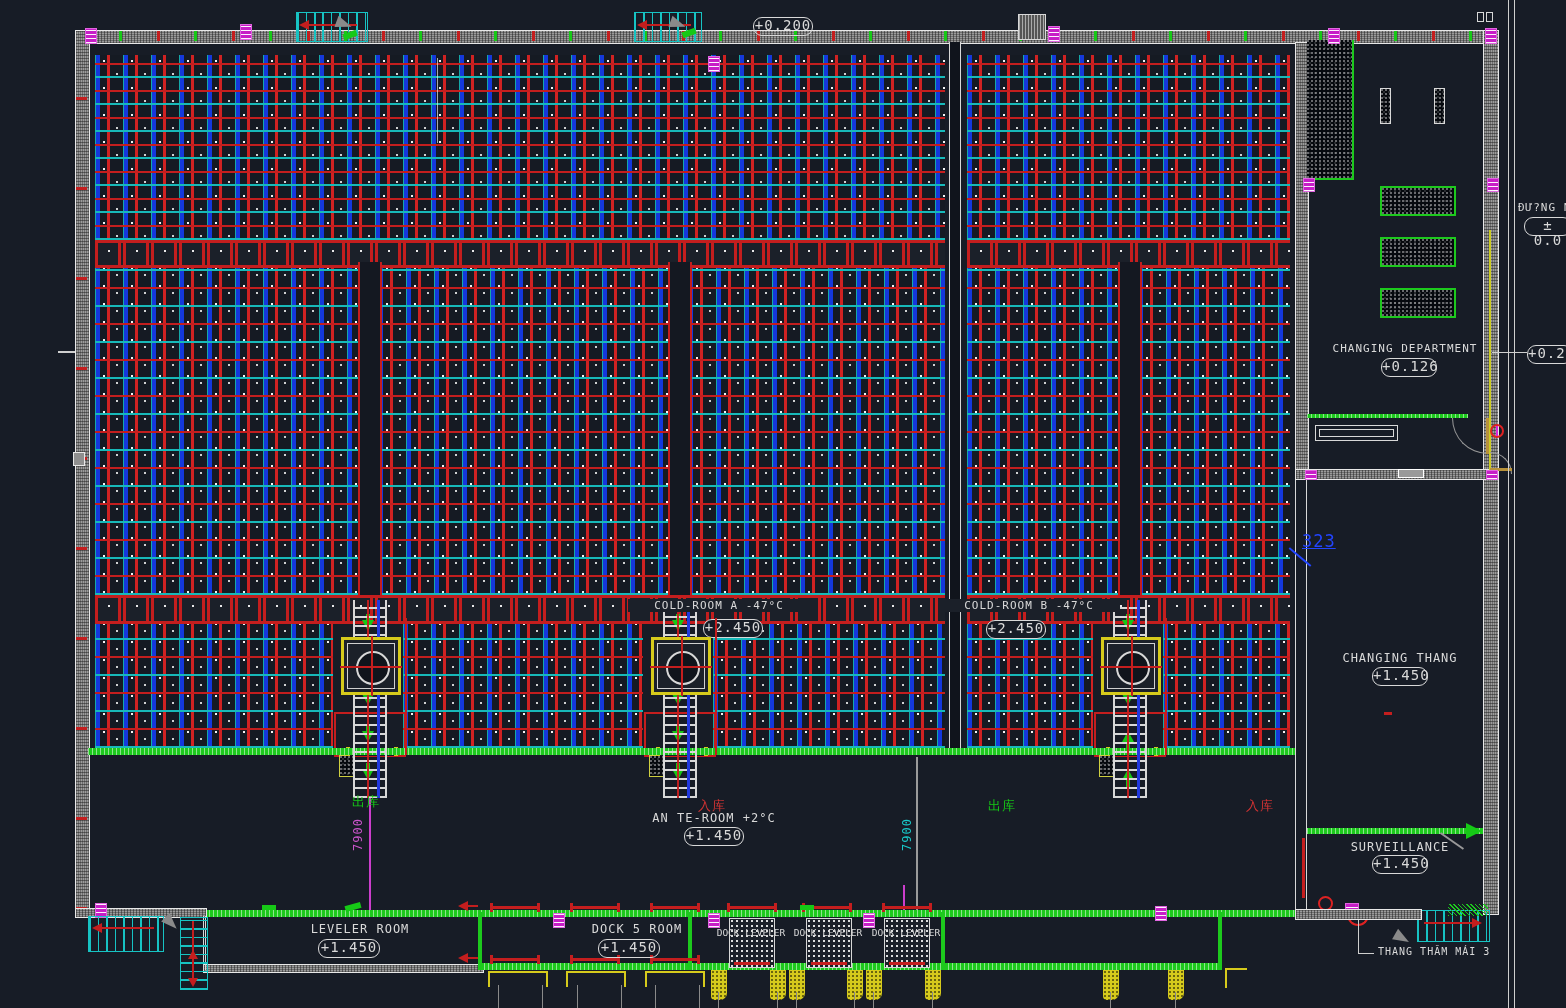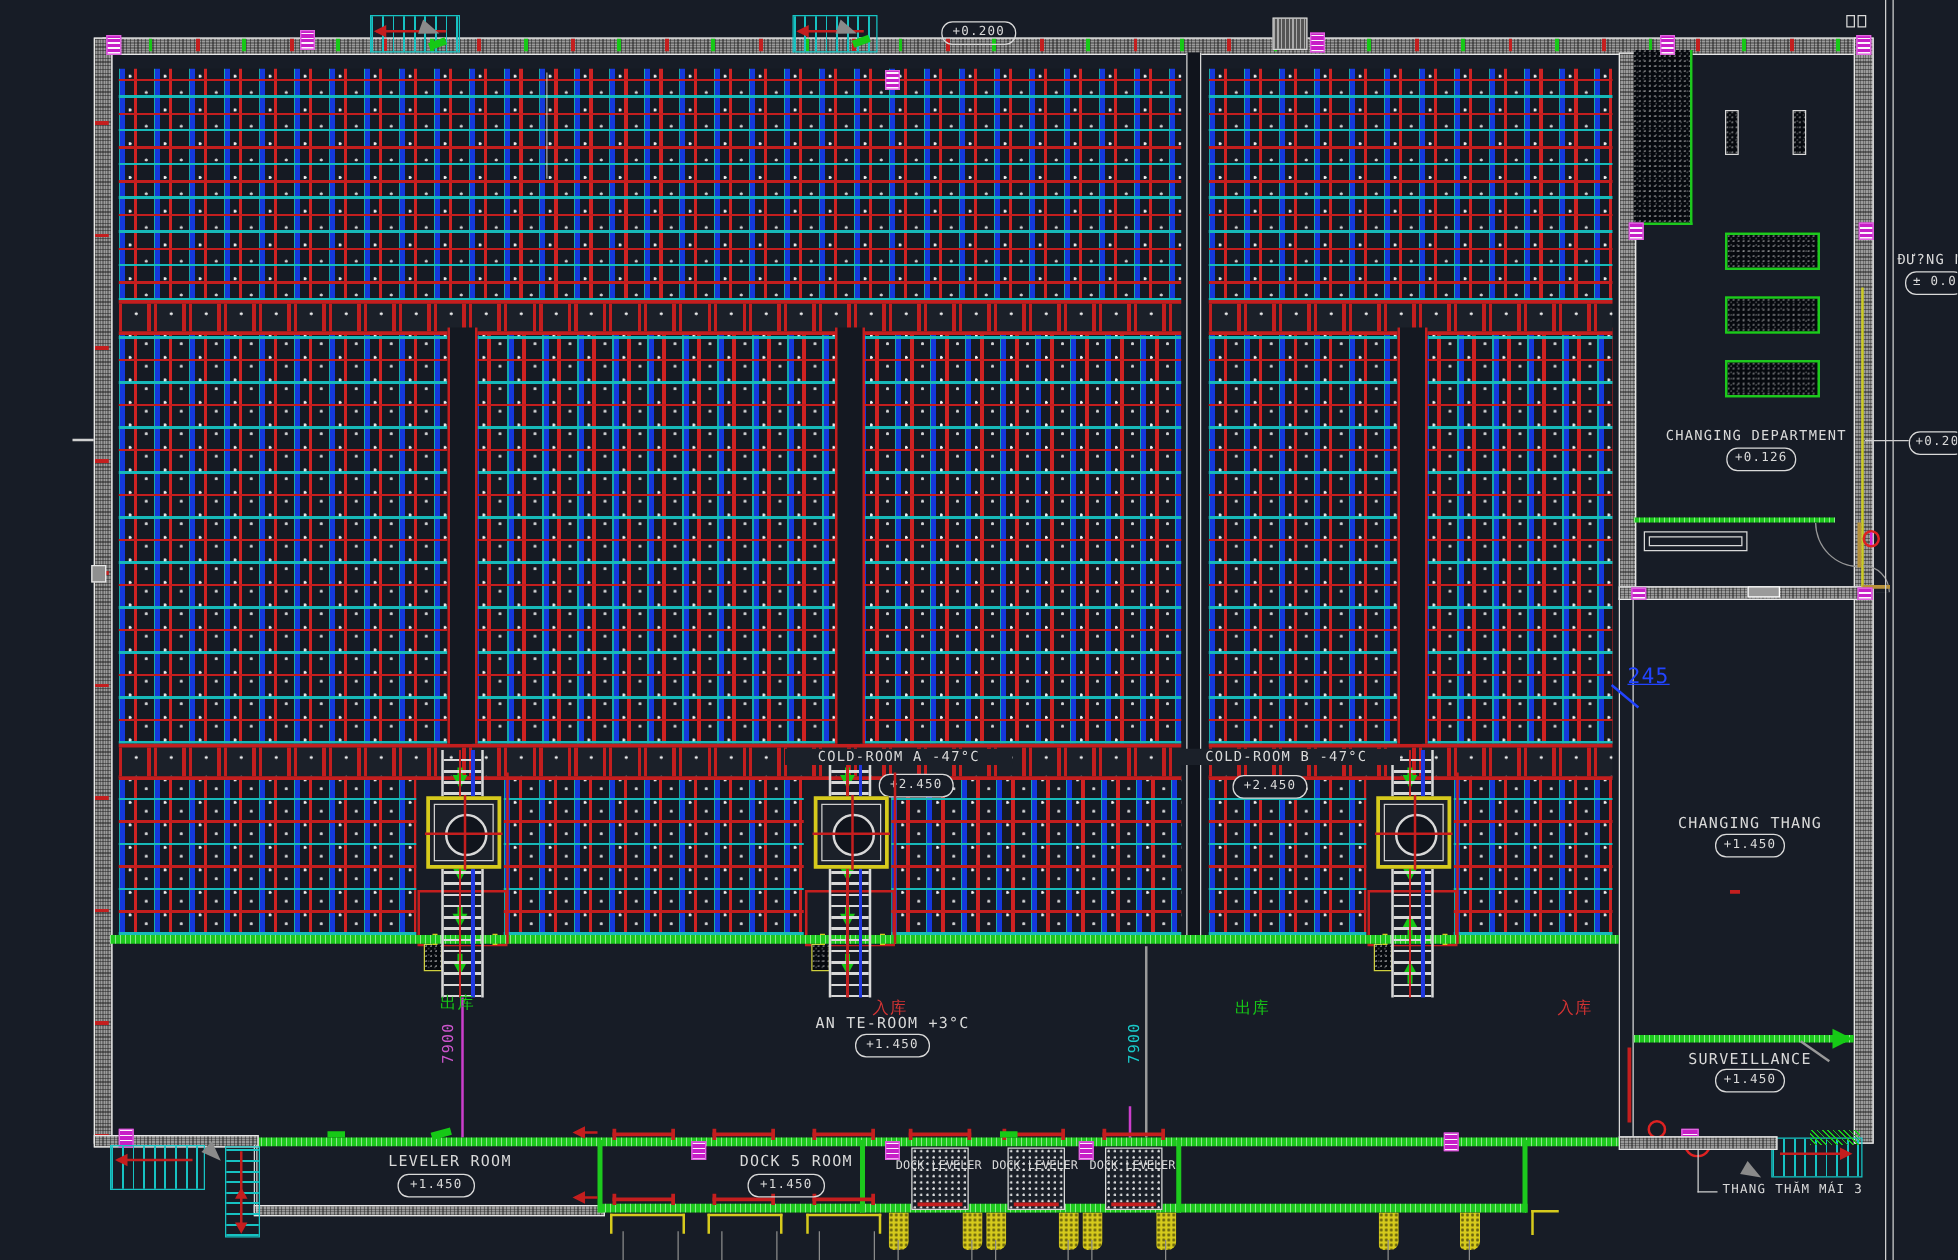--- a/index.html
+++ b/index.html
@@ -52,21 +52,21 @@
   .stair-h{position:absolute;border:1px solid #17c3c3;background-image:repeating-linear-gradient(0deg,#17c3c3 0 1.5px, transparent 1.5px 8.5px);}
   .rarr{position:absolute;height:2px;background:#c41e1e;}
   .rarr-l::before{content:"";position:absolute;left:-2px;top:-4px;border-top:5px solid transparent;border-bottom:5px solid transparent;border-right:10px solid #c41e1e;}
   .rarr-r::after{content:"";position:absolute;right:-2px;top:-4px;border-top:5px solid transparent;border-bottom:5px solid transparent;border-left:10px solid #c41e1e;}
   .leveler{position:absolute;border:1px solid #d8d8d8;background-color:#1b2029;
     background-image:radial-gradient(circle at 2px 2px, rgba(255,255,255,.85) 0 .9px, transparent 1.2px);background-size:5px 5px;}
   .leveler::after{content:"";position:absolute;left:4px;right:4px;bottom:2px;height:3px;background:#c41e1e;}
   .door{position:absolute;background-color:#c71ec7;background-image:repeating-linear-gradient(0deg, rgba(255,255,255,.95) 0 1px, transparent 1px 4px);border:1px solid #e066e0;}
   .lbl{position:absolute;font-family:"DejaVu Sans Mono",monospace;color:#d9d9d9;letter-spacing:1px;white-space:nowrap;font-size:12px;z-index:6;}
   .ctr{text-align:center;}
-  .oval{position:absolute;border:1px solid #d9d9d9;border-radius:9px;text-align:center;font-family:"DejaVu Sans Mono",monospace;color:#d9d9d9;font-size:10px;line-height:15px;height:17px;letter-spacing:1px;}
+  .oval{position:absolute;border:1px solid #d9d9d9;border-radius:9px;text-align:center;font-family:"DejaVu Sans Mono",monospace;color:#d9d9d9;font-size:14px;line-height:15px;height:17px;letter-spacing:1px;}
   .dmark{position:absolute;height:3px;background:#c41e1e;}
   .dmark::before{content:"";position:absolute;left:0;top:-3px;width:3px;height:9px;background:#c41e1e;}
   .dmark::after{content:"";position:absolute;right:0;top:-3px;width:3px;height:9px;background:#c41e1e;}
   .bump{position:absolute;width:16px;height:30px;background:#d6ca1c;background-image:radial-gradient(circle at 2px 2px, rgba(0,0,0,.5) 0 1px, transparent 1.3px);background-size:4px 4px;border-radius:0 0 7px 4px;}
   .ubrk{position:absolute;height:14px;border:2px solid #d6ca1c;border-bottom:none;}
   .lane{position:absolute;width:1px;background:#8a8a8a;}
   .vtxt{writing-mode:vertical-rl;transform:rotate(180deg);}
   .gray-tri{position:absolute;width:0;height:0;border-left:6px solid transparent;border-right:6px solid transparent;border-bottom:16px solid #8a8a8a;}
 </style>
 </head>
@@ -156,21 +156,21 @@
 
   <div class="lbl ctr" data-name="cold-room-a-label" style="left:628px;top:599px;width:182px;font-size:11px;background:#1b2029;">COLD-ROOM A -47°C</div>
   <div class="oval" data-name="cold-room-a-elevation" style="left:703px;top:619px;width:58px;background:#171c26;">+2.450</div>
   <div class="lbl ctr" data-name="cold-room-b-label" style="left:938px;top:599px;width:182px;font-size:11px;background:#1b2029;">COLD-ROOM B -47°C</div>
   <div class="oval" data-name="cold-room-b-elevation" style="left:986px;top:620px;width:58px;background:#171c26;">+2.450</div>
 
   <div class="lbl" data-name="outbound-label-1" style="left:352px;top:793px;color:#16c916;font-size:13px;">出库</div>
   <div class="lbl" data-name="inbound-label-1" style="left:698px;top:797px;color:#d23333;font-size:13px;">入库</div>
   <div class="lbl" data-name="outbound-label-2" style="left:988px;top:797px;color:#16c916;font-size:13px;">出库</div>
   <div class="lbl" data-name="inbound-label-2" style="left:1246px;top:797px;color:#d23333;font-size:13px;">入库</div>
-  <div class="lbl ctr" data-name="ante-room-label" style="left:628px;top:811px;width:172px;">AN TE-ROOM +3°C</div>
+  <div class="lbl ctr" data-name="ante-room-label" style="left:628px;top:811px;width:172px;">AN TE-ROOM +2°C</div>
   <div class="oval" data-name="ante-room-elevation" style="left:684px;top:827px;width:58px;">+1.450</div>
   <div class="abs" data-name="dim-line-7900-left" style="left:369px;top:798px;width:2px;height:112px;background:#cc3ecc;"></div>
   <div class="lbl vtxt" data-name="dim-7900-left" style="left:351px;top:818px;color:#cc55cc;font-size:12px;">7900</div>
   <div class="abs" data-name="dim-line-7900-right" style="left:916px;top:757px;width:2px;height:153px;background:#9a9a9a;"></div>
   <div class="abs" data-name="dim-line-magenta-right" style="left:903px;top:885px;width:2px;height:26px;background:#cc3ecc;"></div>
   <div class="lbl vtxt" data-name="dim-7900-right" style="left:900px;top:818px;color:#19c9c9;font-size:12px;">7900</div>
 
   <div class="bspeckle" data-name="tech-equipment-area" style="left:1307px;top:40px;width:45px;height:138px;border-right:2px solid #1dc91d;border-bottom:2px solid #1dc91d;"></div>
   <div class="bspeckle" data-name="tech-cabinet-1" style="left:1380px;top:88px;width:9px;height:34px;border:1px solid #d8d8d8;"></div>
   <div class="bspeckle" data-name="tech-cabinet-2" style="left:1434px;top:88px;width:9px;height:34px;border:1px solid #d8d8d8;"></div>
@@ -186,21 +186,21 @@
   <div class="abs" data-name="desk" style="left:1315px;top:425px;width:83px;height:16px;border:1px solid #d8d8d8;">
       <div class="abs" style="inset:3px;border:1px solid #d8d8d8;"></div>
     </div>
   <div class="abs" data-name="door-arc-1" style="left:1452px;top:418px;width:36px;height:36px;border-left:1px solid #999;border-bottom:1px solid #999;border-bottom-left-radius:100%;"></div>
   <div class="abs" data-name="door-leaf-1" style="left:1486px;top:418px;width:3px;height:36px;background:#b8923a;"></div>
   <div class="abs" data-name="door-arc-2" style="left:1490px;top:452px;width:22px;height:22px;border-right:1px solid #999;border-top:1px solid #999;border-top-right-radius:100%;"></div>
   <div class="abs" data-name="door-leaf-2" style="left:1490px;top:468px;width:22px;height:3px;background:#b8923a;"></div>
   <div class="abs" data-name="fire-marker" style="left:1490px;top:424px;width:14px;height:14px;border:2px solid #dd2222;border-radius:50%;"></div>
   <div class="abs" data-name="fire-marker-tick" style="left:1496px;top:426px;width:2px;height:10px;background:#dd22dd;"></div>
 
-  <div class="lbl" data-name="dim-245" style="left:1302px;top:531px;color:#2244ff;font-size:17px;text-decoration:underline;">245</div>
+  <div class="lbl" data-name="dim-245" style="left:1302px;top:531px;color:#2244ff;font-size:17px;text-decoration:underline;">323</div>
   <div class="abs" data-name="dim-245-leader" style="left:1286px;top:556px;width:28px;height:2px;background:#2244ff;transform:rotate(40deg);"></div>
   <div class="lbl ctr" data-name="changing-room-label" style="left:1318px;top:651px;width:164px;">CHANGING THANG</div>
   <div class="oval" data-name="changing-room-elevation" style="left:1372px;top:667px;width:54px;">+1.450</div>
   <div class="abs" data-name="red-tick" style="left:1384px;top:712px;width:8px;height:3px;background:#c41e1e;"></div>
 
   <div class="gwall" data-name="wall-surveillance-green" style="left:1307px;top:828px;width:176px;height:6px;"></div>
   <div class="abs" data-name="green-arrow-right" style="left:1466px;top:823px;width:0;height:0;border-top:8px solid transparent;border-bottom:8px solid transparent;border-left:16px solid #16c916;"></div>
   <div class="abs" data-name="gray-diag" style="left:1438px;top:840px;width:28px;height:2px;background:#999;transform:rotate(35deg);"></div>
   <div class="lbl ctr" data-name="surveillance-label" style="left:1318px;top:840px;width:164px;">SURVEILLANCE</div>
   <div class="oval" data-name="surveillance-elevation" style="left:1372px;top:855px;width:54px;">+1.450</div>

